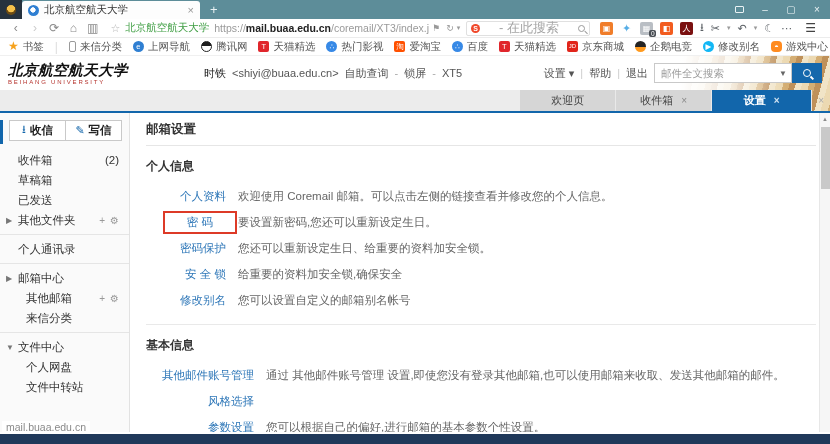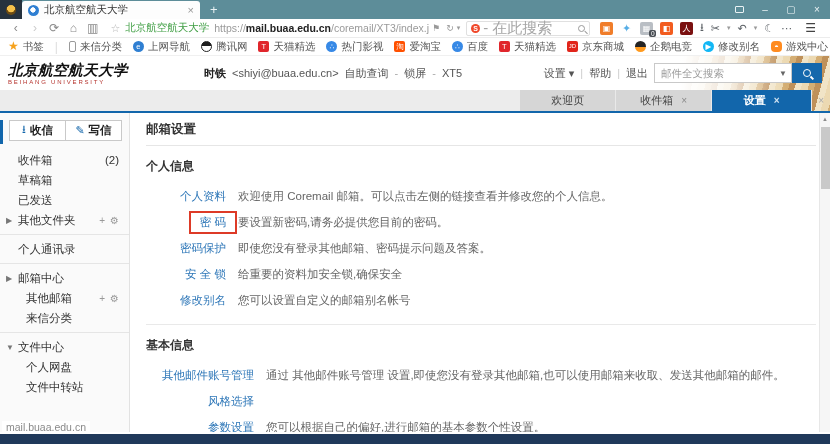--- a/index.html
+++ b/index.html
@@ -25,21 +25,21 @@
   .navbar .nico { width:20px; text-align:center; font-size:12px; line-height:17px; }
   .navbar .nico.dis { color:#ccc; }
   .addr { display:flex; align-items:center; margin-left:8px; gap:5px; flex:0 0 auto; }
   .addr .star { color:#b9b9b9; font-size:11px; }
   .addr .site { color:#3f9e43; font-size:10.5px; }
   .addr .url { font-size:10.5px; color:#9a9a9a; }
   .addr .url b { color:#222; font-weight:bold; }
   .smallico { color:#9a9a9a; font-size:9px; padding:0 3px; }
   .bsearch { width:128px; height:15px; border:1px solid #e0e0e0; border-radius:2px; display:flex; align-items:center; gap:3px; padding:0 4px; margin-left:6px; }
   .bsearch .se { width:9px; height:9px; border-radius:50%; background:#f0482a; color:#fff; font-size:7px; line-height:9px; text-align:center; font-weight:bold; }
-  .bsearch .ph { color:#a5a5a5; font-size:15px; flex:1; white-space:nowrap; }
+  .bsearch .ph { color:#a5a5a5; font-size:13px; flex:1; white-space:nowrap;text-align:center; }
   .mag { width:7px; height:7px; border:1.3px solid #9a9a9a; border-radius:50%; position:relative; }
   .mag::after { content:""; position:absolute; width:4px; height:1.4px; background:#9a9a9a; transform:rotate(45deg); left:5px; top:6px; }
   .exts { display:flex; align-items:center; gap:7px; margin-left:10px; }
   .eico { width:13px; height:13px; border-radius:2px; color:#fff; font-size:8px; line-height:13px; text-align:center; position:relative; }
   .e-game { background:#f07d2a; }
   .e-bird { background:#fff; color:#57aee6; font-size:11px; }
   .e-puz { background:#b9bec4; }
   .e-puz .bdg { position:absolute; right:-3px; bottom:-2px; background:#4a4f55; color:#fff; border-radius:2px; font-size:6.5px; line-height:7px; padding:0 1.5px; }
   .e-box { background:#f25c1f; }
   .e-pdf { background:#7a1010; }
@@ -69,21 +69,21 @@
   .photo { position:absolute; right:0; top:0; width:150px; height:55px;
     background:
       linear-gradient(to right, #fff 0%, rgba(255,255,255,.75) 35%, rgba(255,255,255,0) 70%),
       repeating-linear-gradient(105deg, #ecd9b2 0 7px, #d4ae74 7px 13px, #bf915a 13px 19px, #f1e4c7 19px 25px);
   }
   .hrow { position:relative; height:34px; display:flex; align-items:center; padding:0 8px; }
   .logo { width:150px; }
   .logo .cn { font-family:"DejaVu Serif","Liberation Serif",serif; font-weight:bold; font-style:italic; font-size:14.5px; color:#111; letter-spacing:.5px; white-space:nowrap; }
   .logo .en { font-size:6px; color:#b5332d; letter-spacing:1.8px; margin-top:-1px; }
   .uinfo { display:flex; align-items:center; gap:6px; margin-left:14px; font-size:11px; color:#555; white-space:nowrap; }
-  .uinfo .nm { font-weight:bold; color:#222;padding-left:32px; }
+  .uinfo .nm { font-weight:normal; color:#222;padding-left:32px; }
   .uinfo .sep { color:#aaa; }
   .uinfo a { color:#555; text-decoration:none; }
   .hright { margin-left:auto; display:flex; align-items:center; gap:6px; font-size:11px; color:#555; }
   .hright .hl { white-space:nowrap; }
   .hright .pipe { color:#ccc; }
   .msearch { display:flex; align-items:center; }
   .msearch .inp { width:138px; height:20px; border:1px solid #c9c9c9; background:#fff; font-size:10.5px; color:#333; padding:0 14px 0 6px; outline:none; font-family:inherit; }
   .msearch .inp::placeholder { color:#9a9a9a; }
   .msearch .car { margin-left:-13px; color:#666; font-size:8px; z-index:1; width:13px; }
   .msbtn { width:30px; height:20px; background:#1568ac; border:none; display:flex; align-items:center; justify-content:center; }
@@ -116,21 +116,21 @@
   .sdiv { border-top:1px solid #e5e5e5; margin:4px 0; }
 
   .main { flex:1; background:#fff; padding:8px 14px 0 16px; overflow:hidden; }
   .ptitle { font-size:12.5px; font-weight:bold; color:#333; padding-bottom:7px; border-bottom:1px solid #e6e6e6; }
   .sechead { font-size:12px; font-weight:bold; color:#333; margin:12px 0 14px 0; }
   .setrow { display:flex; align-items:flex-start; margin-bottom:11px; }
   .setrow .lbl { color:#2e77b8; font-size:11.5px; text-align:right; white-space:nowrap; cursor:pointer; }
   .sec1 .lbl { width:80px; }
   .sec2 .lbl { width:108px; }
   .setrow .desc { color:#666; font-size:11.5px; margin-left:12px; white-space:nowrap; overflow:hidden; }
-  .hlbox { display:inline-block; border:2px solid #dd3a27; padding:2px 9px; margin:-4px -11px; }
+  .hlbox { display:inline-block; border:2px solid #dd3a27; padding:2px 22px; margin:-4px -11px; }
   .secdiv { border-top:1px solid #e9e9e9; margin:16px 0 0 0; }
 
   
   .scroll { position:absolute; right:0; top:0; width:11px; height:319px; background:#f6f6f6; border-left:1px solid #e7e7e7; }
   .scroll .up { display:block; text-align:center; color:#8a8a8a; font-size:6px; padding-top:3px; }
   .scroll .thumb { position:absolute; left:1px; top:14px; width:9px; height:62px; background:#c9c9c9; }
 
   
   .statusurl { position:absolute; left:2px; bottom:11px; font-size:10.5px; color:#8a8a8a; background:#fff; padding:0 4px; }
   .bottomstrip { position:absolute; left:0; bottom:0; width:830px; height:10px; background:#20395a; }
@@ -367,25 +367,25 @@
     <div class="ptitle">邮箱设置</div>
 
     <div class="sechead">个人信息</div>
     <div class="sec1">
       <div class="setrow">
         <span class="lbl">个人资料</span>
         <span class="desc">欢迎使用 Coremail 邮箱。可以点击左侧的链接查看并修改您的个人信息。</span>
       </div>
       <div class="setrow">
         <span class="lbl"><span class="hlbox"><span>密  码</span></span></span>
-        <span class="desc">要设置新密码,请务必提供您目前的密码。</span>
+        <span class="desc">要设置新密码,您还可以重新设定生日。</span>
       </div>
       <div class="setrow">
         <span class="lbl">密码保护</span>
-        <span class="desc">即使您没有登录其他邮箱、密码提示问题及答案。</span>
+        <span class="desc">您还可以重新设定生日、给重要的资料加安全锁。</span>
       </div>
       <div class="setrow">
         <span class="lbl">安 全 锁</span>
         <span class="desc">给重要的资料加安全锁,确保安全</span>
       </div>
       <div class="setrow">
         <span class="lbl">修改别名</span>
         <span class="desc">您可以设置自定义的邮箱别名帐号</span>
       </div>
     </div>

